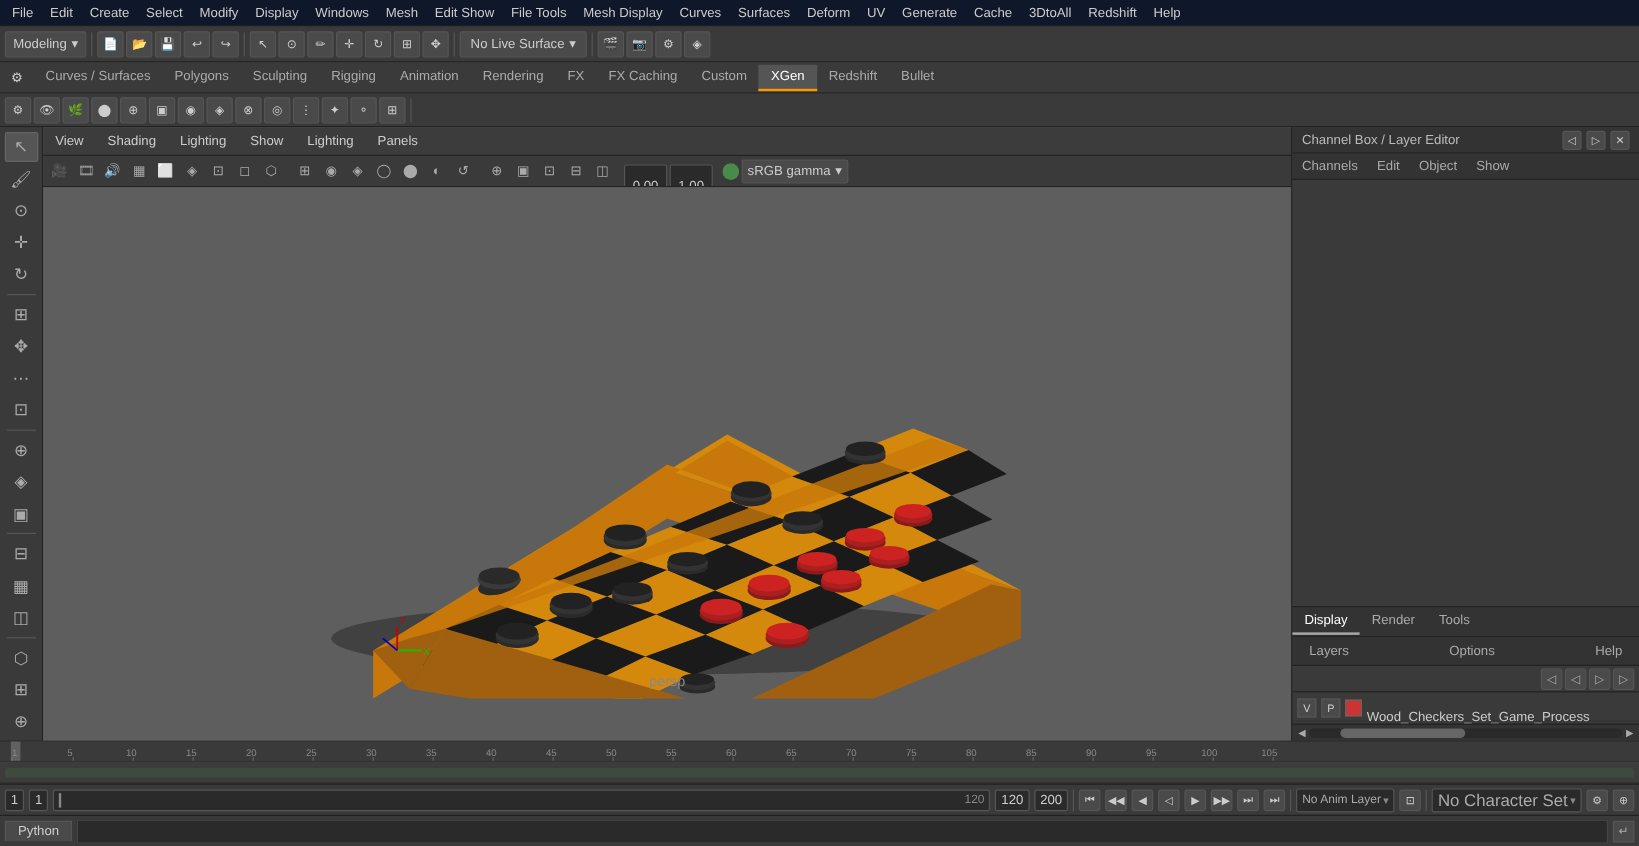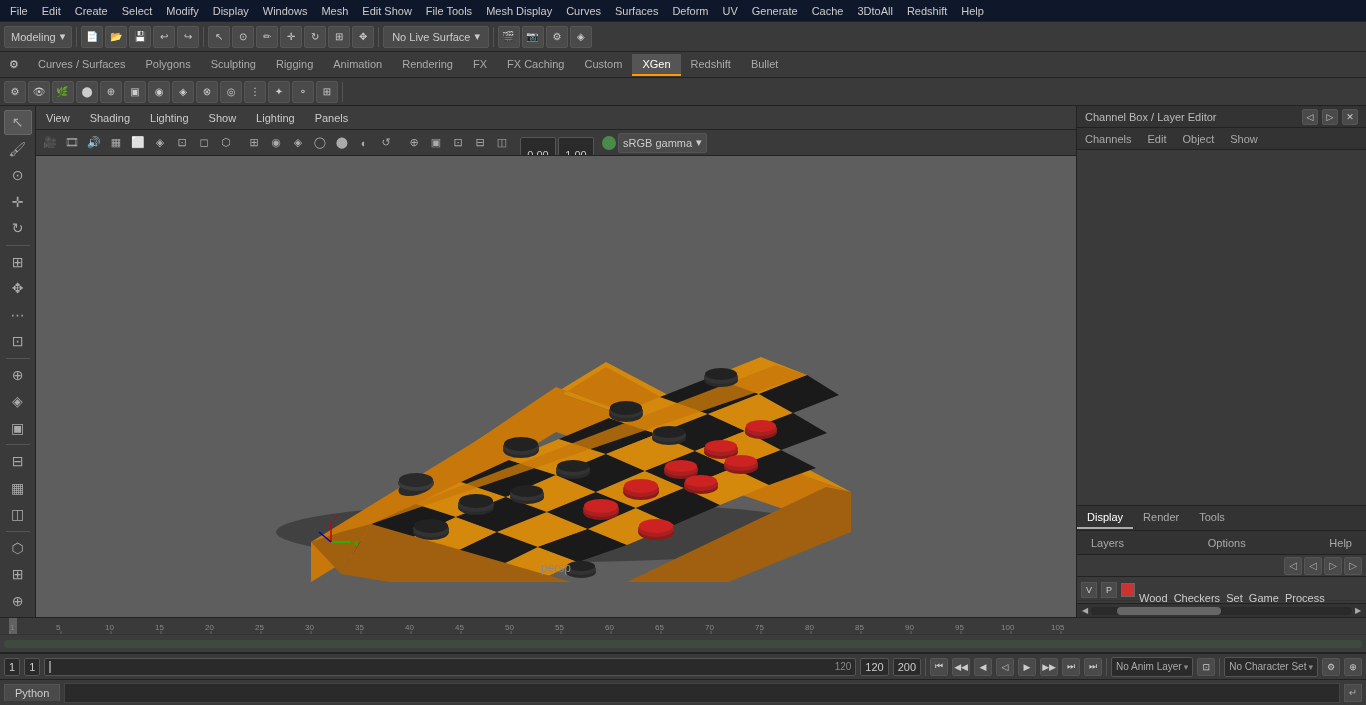--- a/index.html
+++ b/index.html
@@ -989,21 +989,21 @@
   <div class="bottom-separator"></div>
 
   <div style="display:flex; align-items:center; height:20px; background:#2a2a2a; border:1px solid #555; border-radius:2px; padding:0 4px; gap:2px;">
     <span style="font-size:10px; color:#aaa;">No Anim Layer</span>
     <span style="font-size:9px; color:#888;">▾</span>
   </div>
   <div class="toolbar-btn" style="width:18px;height:18px;font-size:9px;">⊡</div>
   <div class="bottom-separator"></div>
 
   <div style="display:flex; align-items:center; height:20px; background:#2a2a2a; border:1px solid #555; border-radius:2px; padding:0 4px; gap:2px;">
-    <span style="font-size:10px; color:#aaa;">No Character Set</span>
+    <span style="font-size:14px; color:#aaa;">No Character Set</span>
     <span style="font-size:9px; color:#888;">▾</span>
   </div>
   <div class="toolbar-btn" style="width:18px;height:18px;font-size:9px;">⚙</div>
   <div class="toolbar-btn" style="width:18px;height:18px;font-size:9px;">⊕</div>
 </div>
 
 <div id="python-bar">
   <div class="python-tab">Python</div>
   <input id="python-input" type="text" placeholder="" style="">
   <div class="python-icon">↵</div>

